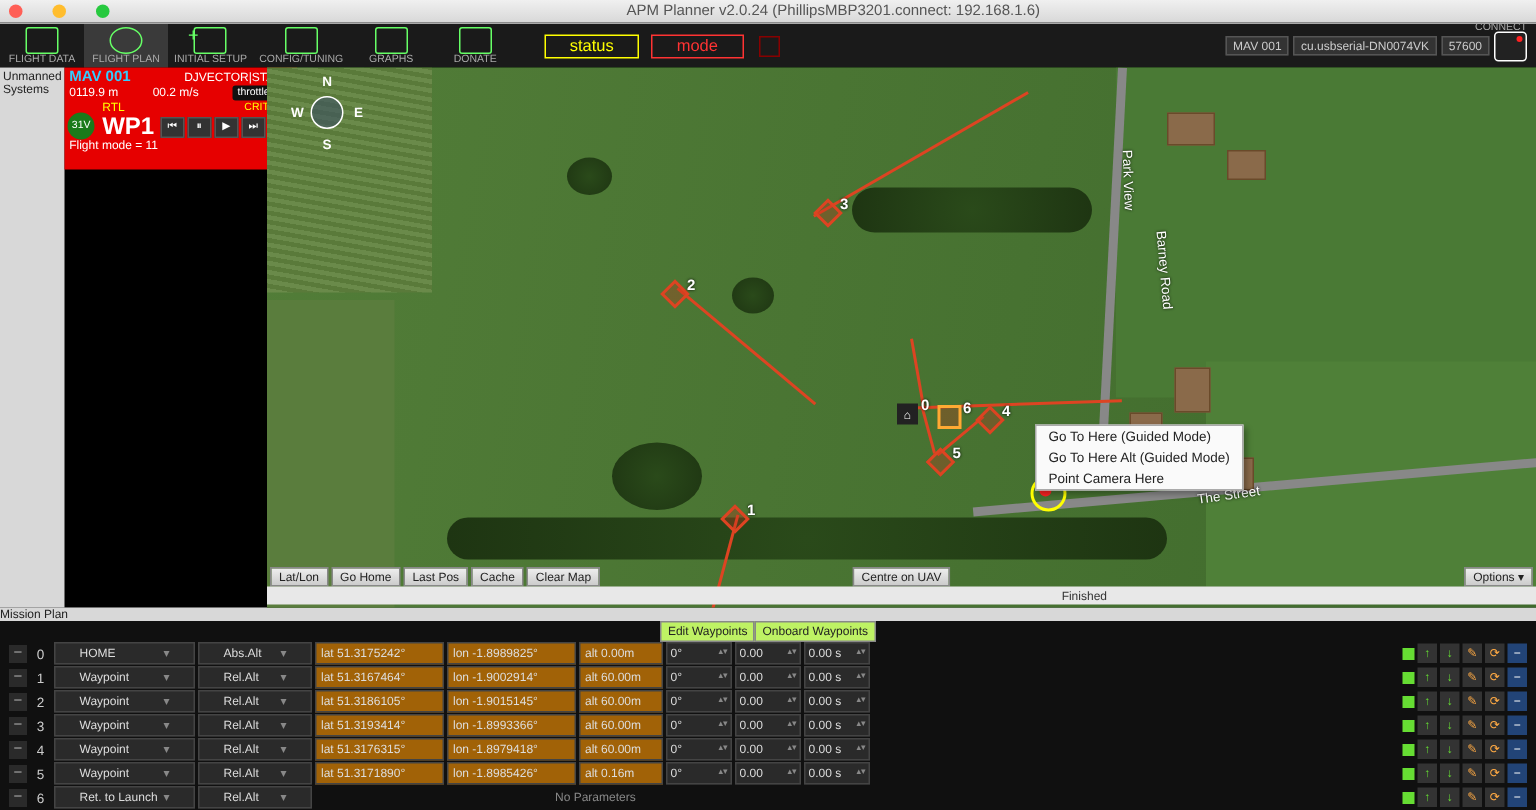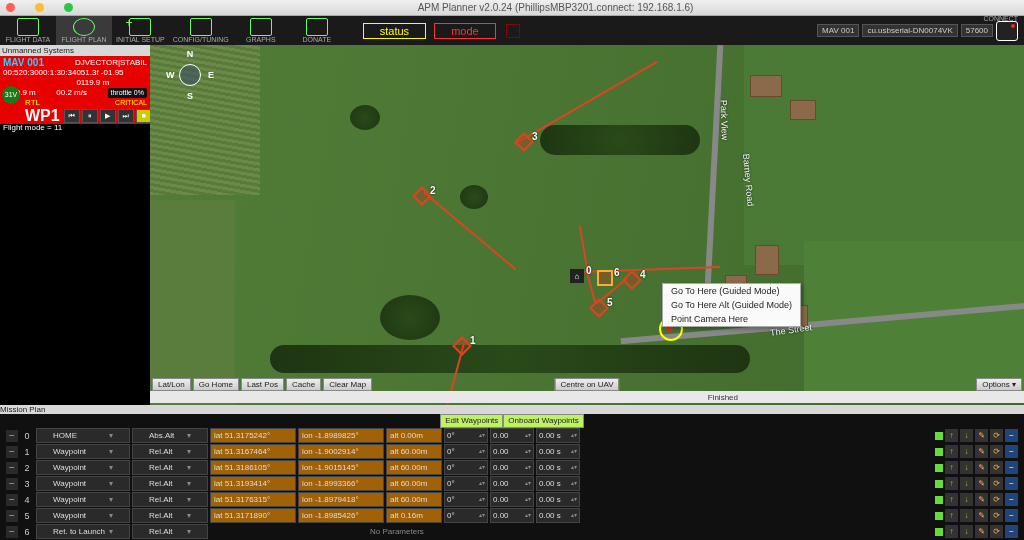--- a/index.html
+++ b/index.html
@@ -17,21 +17,21 @@
   .stat1{border:1px solid #ff0;color:#ff0}
   .stat2{border:1px solid #f33;color:#f33}
   .stat3{width:12px;height:12px;border:1px solid #800;margin-left:6px}
   .connbar{display:flex;align-items:center;gap:3px;margin-right:6px;font-size:8px}
   .connbox{background:#333;padding:1px 4px;border:1px solid #555}
   .plug{width:20px;height:18px;border:1px solid #fff;border-radius:3px;background:#222;position:relative}
   .plug::after{content:"";position:absolute;right:2px;top:2px;width:4px;height:4px;border-radius:50%;background:#f22}
   .connlbl{position:absolute;top:15px;right:6px;font-size:7px;color:#aaa}
 
   .body{display:flex;height:360px;background:#000}
-  .left{width:150px;display:flex;flex-direction:column}
+  .left{width:178px;display:flex;flex-direction:row}
   .lefthdr{font-size:8px;color:#aaa;padding:1px 2px;background:#d8d8d8;color:#222}
   .hud{height:64px;background:#e60000;color:#fff;position:relative;padding:2px 3px;font-size:8px;line-height:10px}
   .hudrow{display:flex;justify-content:space-between}
   .mav{color:#3cf;font-weight:bold;font-size:10px}
   .st{color:#fff;font-size:8px}
   .badge{position:absolute;left:2px;top:30px;width:18px;height:18px;border-radius:50%;background:#1a7a1a;color:#fff;display:flex;align-items:center;justify-content:center;font-size:7px}
   .throttle{background:#111;padding:0 3px;border-radius:2px;font-size:7px}
   .crit{color:#ff0;font-size:7px}
   .hudctl{display:flex;gap:2px;margin-top:1px}
   .hudctl>div{width:14px;height:12px;background:#333;border:1px solid #555;font-size:7px;display:flex;align-items:center;justify-content:center}
@@ -132,25 +132,20 @@
 
 <div class="body">
   <div class="left">
     <div class="lefthdr">Unmanned Systems</div>
     <div class="hud">
       <div class="hudrow">
           <span class="mav">MAV 001</span>
           <span class="st">DJVECTOR|STABIL</span>
         </div>
       <div class="hudrow">
-          <span>00:520:30</span>
-          <span>00:1:30:34</span>
-          <span>051.3f -01.95 0119.9 m</span>
-        </div>
-      <div class="hudrow">
           <span>0119.9 m</span>
           <span>00.2 m/s</span>
           <span class="throttle">throttle 0%</span>
         </div>
       <div class="badge">31V</div>
       <div class="hudrow" style="margin-left:22px">
           <span style="color:#ff0">RTL</span>
           <span class="crit">CRITICAL</span>
         </div>
       <div style="display:flex;align-items:center;margin-left:22px;gap:4px">

